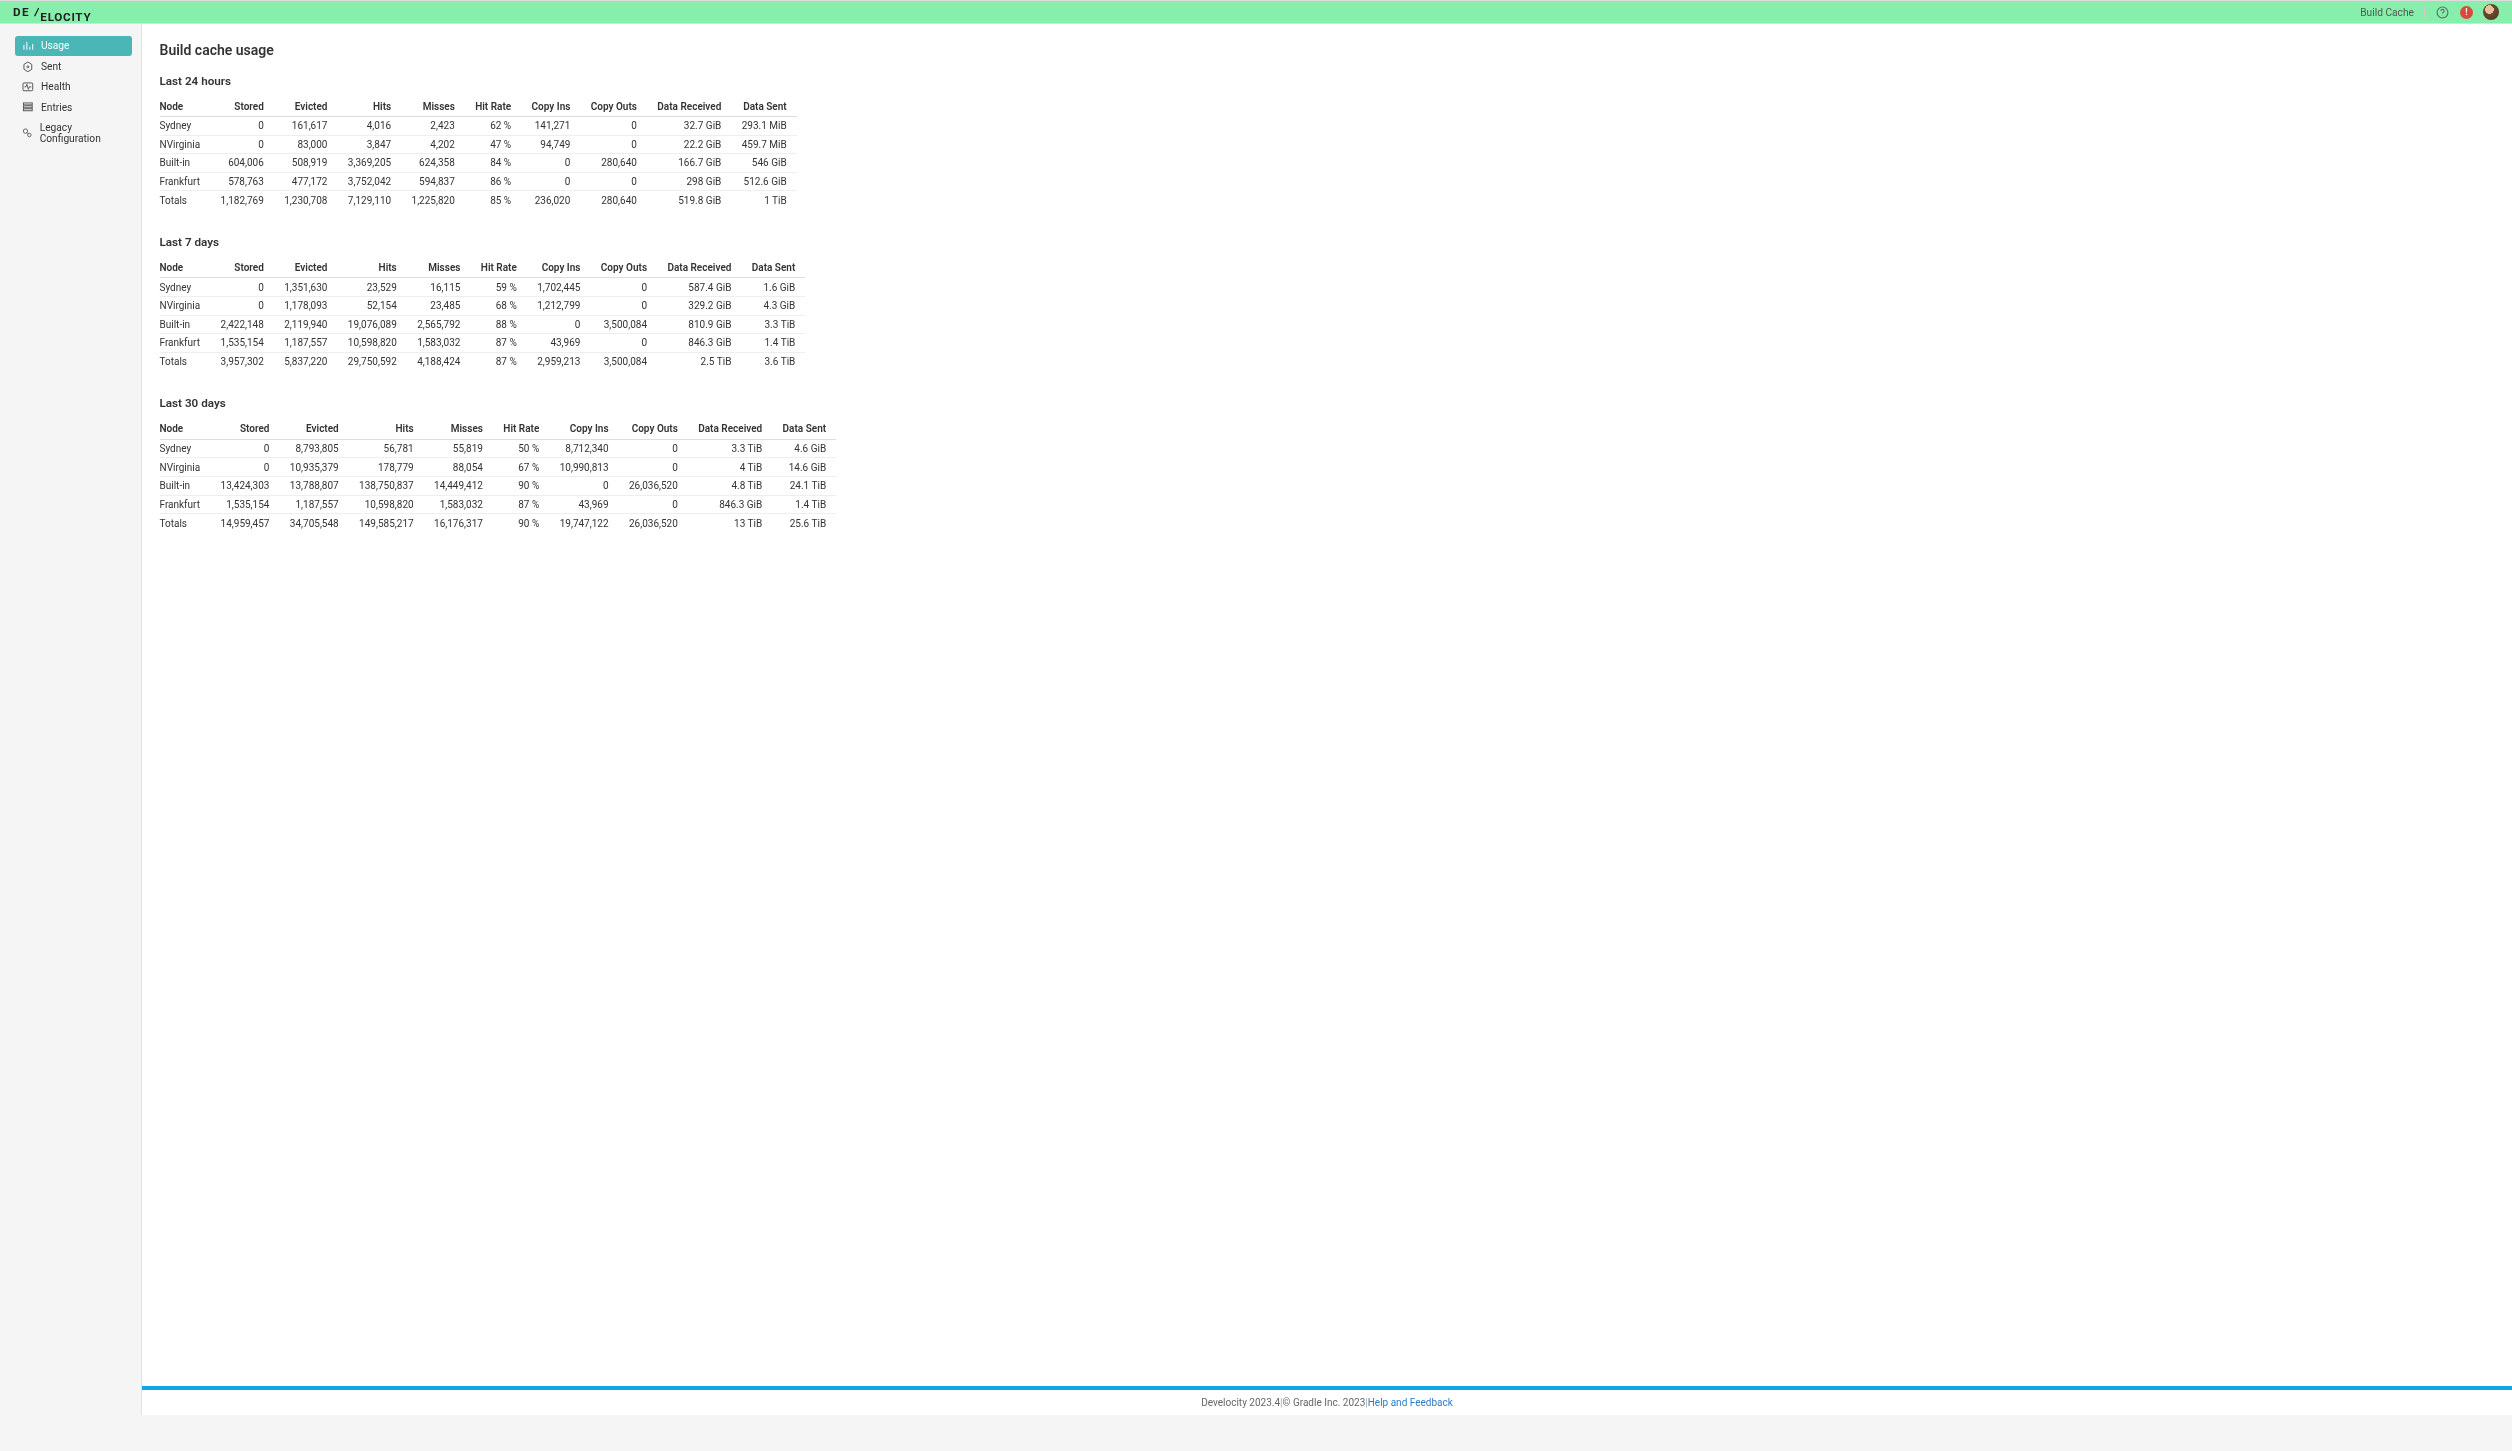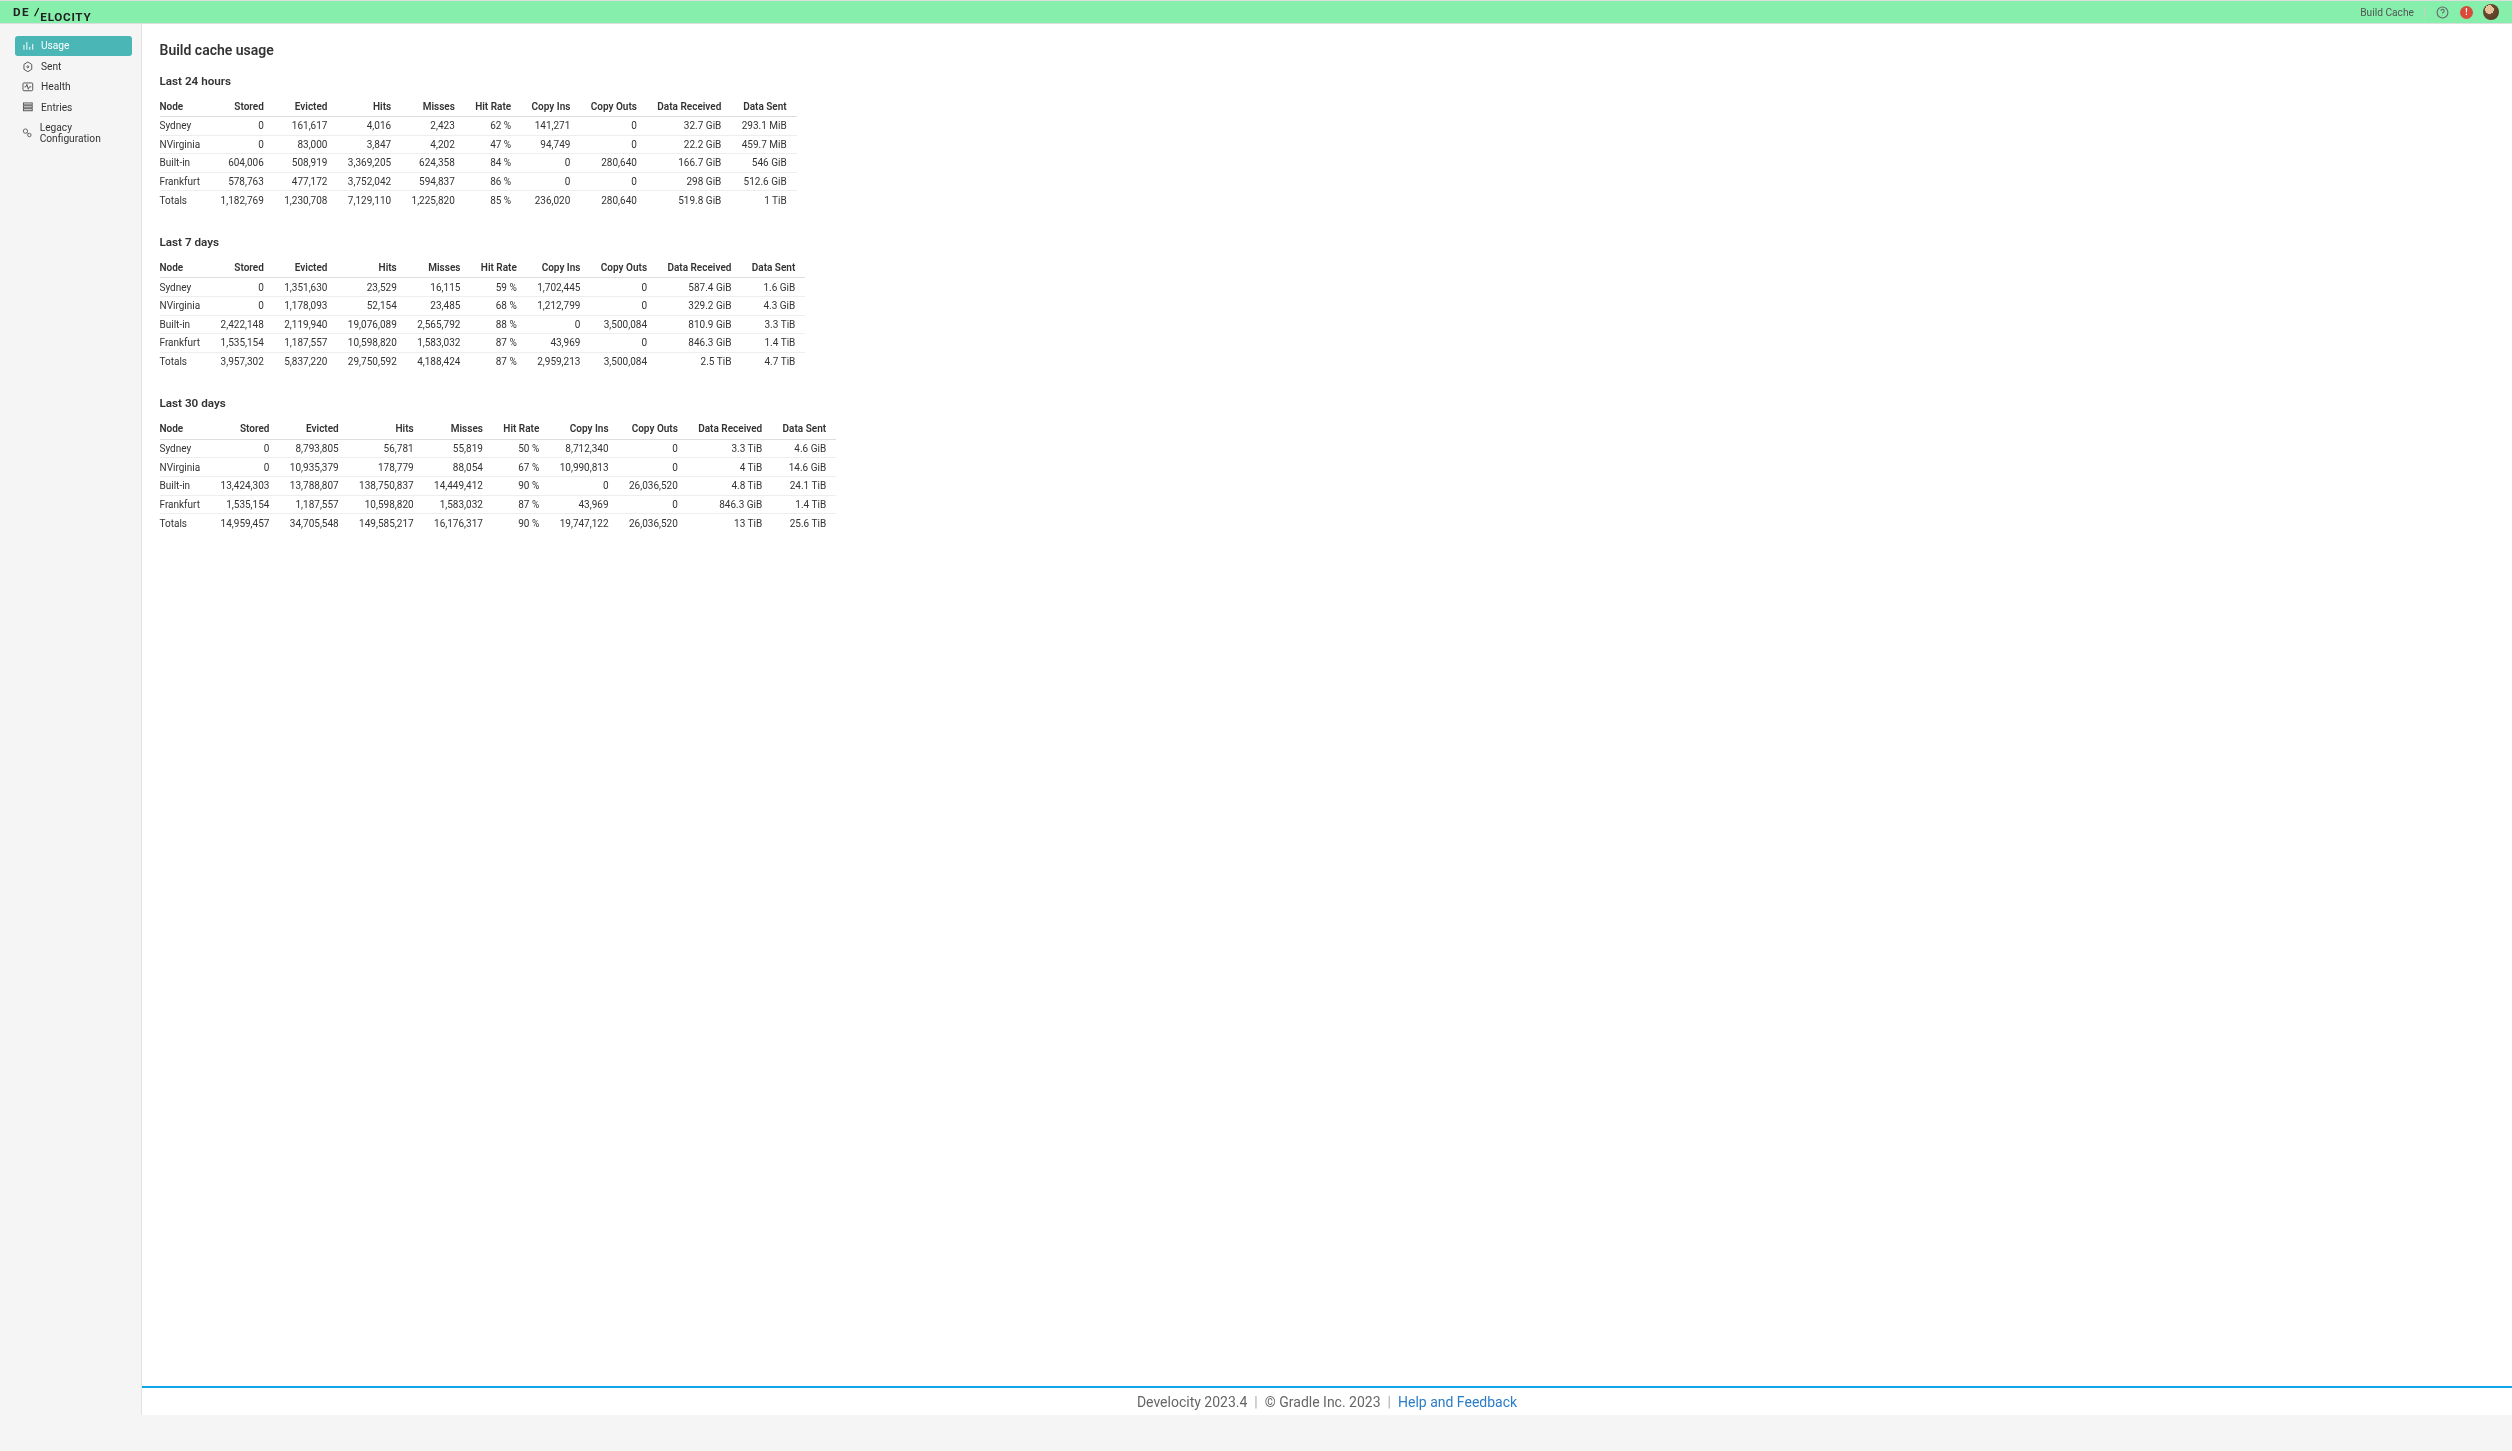--- a/index.html
+++ b/index.html
@@ -146,25 +146,25 @@
     tr.totals td {
       border-top: 1.1px solid #bbb;
       border-bottom: none;
     }
 
     .footer {
       height: 29px;
       display: flex;
       align-items: center;
       justify-content: center;
-      gap: 7px;
-      font-size: 14px;
+      gap: 0;
+      font-size: 10px;
       color: #666;
       background: #fff;
-      border-top: 2px solid #0ea5e9;
+      border-top: 4px solid #0ea5e9;
     }
     .footer .sep { color: #aaa; }
     .footer a { color: #2a7cc7; text-decoration: none; cursor: pointer; }
     .main-area { flex: 1; display: flex; flex-direction: column; }
   </style>
 </head>
 <body>
 
 <div class="topbar">
   <div class="logo">
@@ -383,21 +383,21 @@
                 <tr class="totals">
                   <td>Totals</td>
                   <td>3,957,302</td>
                   <td>5,837,220</td>
                   <td>29,750,592</td>
                   <td>4,188,424</td>
                   <td>87 %</td>
                   <td>2,959,213</td>
                   <td>3,500,084</td>
                   <td>2.5 TiB</td>
-                  <td>4.7 TiB</td>
+                  <td>3.6 TiB</td>
                 </tr>
               </tbody>
             </table>
           </div>
           <div class="section">
             <h2 class="section-title">Last 30 days</h2>
             <table>
               <thead>
                 <tr>
                   <th>Node</th>

